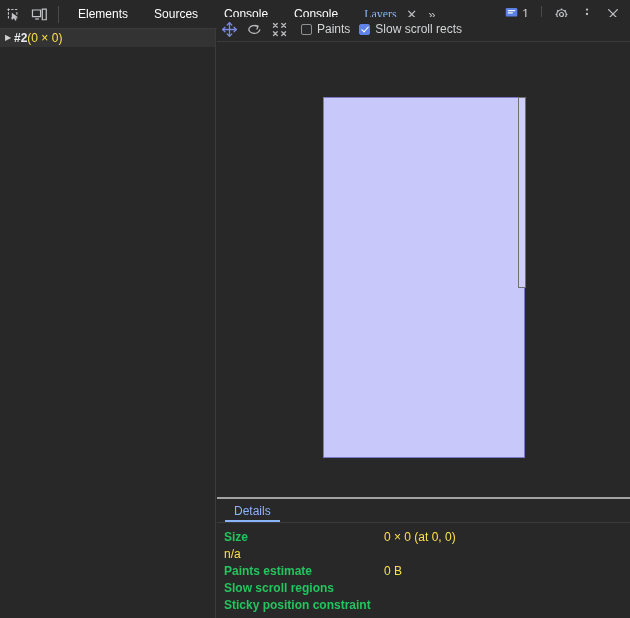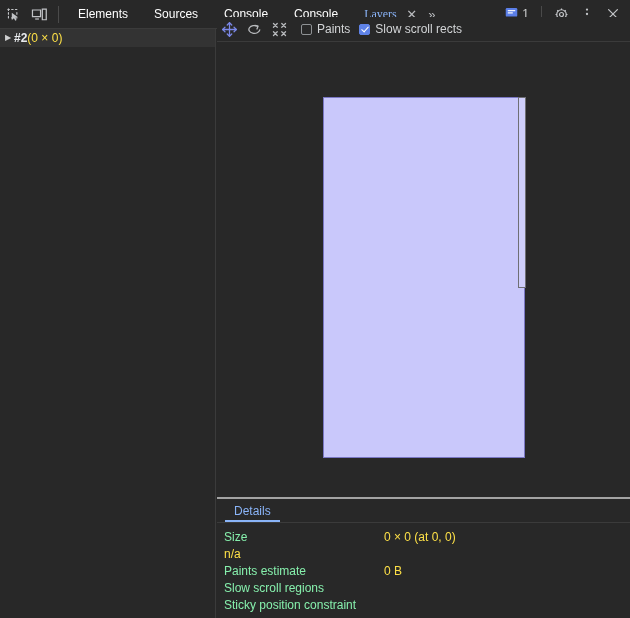--- a/index.html
+++ b/index.html
@@ -242,22 +242,22 @@
   .details-body { padding: 5px 0 0 0; }
   .detail-row {
     display: flex;
     align-items: center;
     height: 17px;
     font-size: 12px;
     padding-left: 7px;
   }
   .detail-label {
     width: 160px;
-    color: #86efac;
-    font-weight: normal;
+    color: #22c55e;
+    font-weight: bold;
     flex: 0 0 auto;
     white-space: nowrap;
   }
   .detail-value {
     color: #fde047;
     white-space: nowrap;
   }
 </style>
 </head>
 <body>

